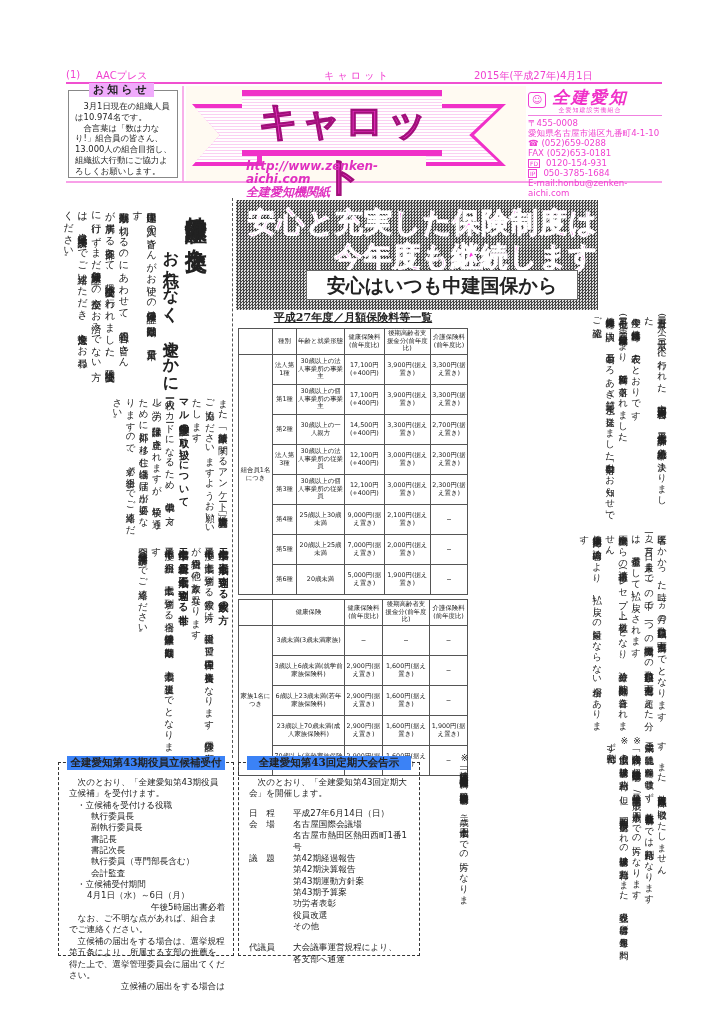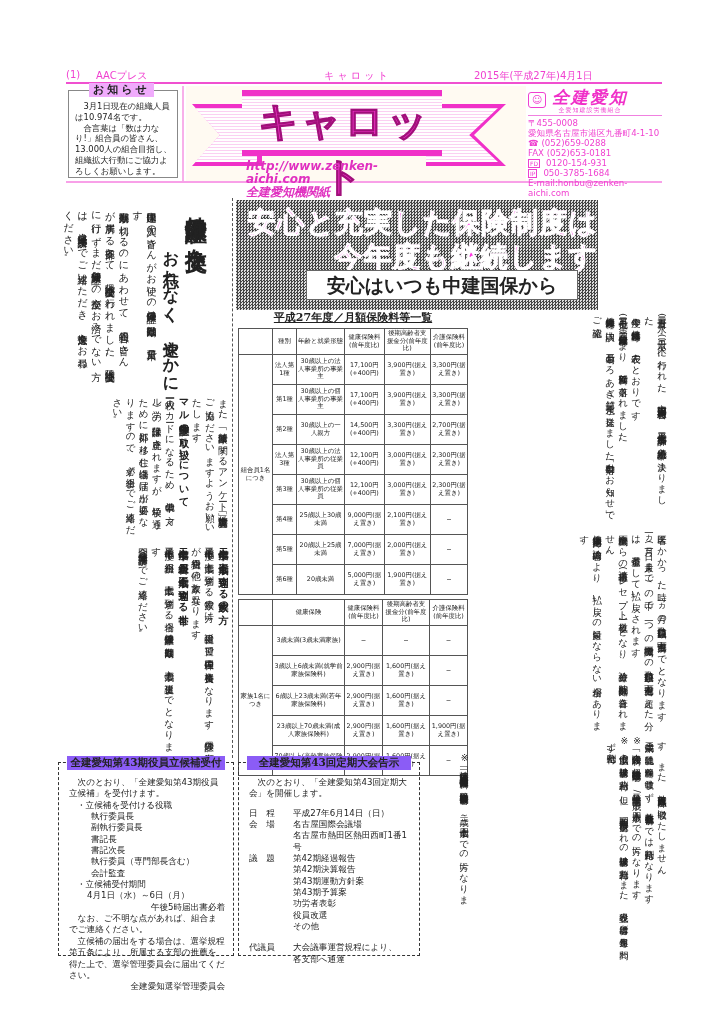--- a/index.html
+++ b/index.html
@@ -38,21 +38,21 @@
 
   .table-wrap { position: absolute; left: 238px; top: 310px; width: 230px; }
   .table-title { font-family: "DejaVu Serif", serif; font-weight: bold; font-size: 11px; text-align: center; margin-bottom: 3px; text-decoration: underline; }
   table { border-collapse: collapse; width: 100%; font-size: 6.4px; }
   td, th { border: 1px solid #555; text-align: center; padding: 1px 1px; line-height: 1.2; font-weight: normal; }
   .t2 { margin-top: 4px; }
   .dash { font-size: 9px; }
   .sub-h { font-family: "DejaVu Serif", serif; font-weight: bold; }
 
   .box { position: absolute; border: 1px dashed #333; font-size: 8.6px; line-height: 1.32; padding: 14px 8px 4px 10px; }
-  .box-title { position: absolute; top: -7px; left: 8px; right: 8px; text-align: center; font-family: "DejaVu Serif", serif; font-weight: bold; font-size: 10.5px; background: #8b5cf6; }
+  .box-title { position: absolute; top: -7px; left: 8px; right: 8px; text-align: center; font-family: "DejaVu Serif", serif; font-weight: bold; font-size: 10.5px; background: #3b82f6; }
   .box .indent { text-indent: 1em; }
   .kv { display: grid; grid-template-columns: 44px 1fr; }
 </style>
 </head>
 <body>
 
 <div class="topstrip">
   <span style="left:0">(1)</span>
   <span style="left:30px">AACプレス</span>
   <span style="left:258px">キ ャ ロ ッ ト</span>
@@ -269,21 +269,21 @@
     <div>書記長</div>
     <div>書記次長</div>
     <div>執行委員（専門部長含む）</div>
     <div>会計監査</div>
   </div>
   <p style="padding-left:8px">・立候補受付期間</p>
   <p style="padding-left:18px">4月1日（水）～6日（月）</p>
   <p style="text-align:right">午後5時届出書必着</p>
   <p class="indent">なお、ご不明な点があれば、組合までご連絡ください。</p>
   <p class="indent">立候補の届出をする場合は、選挙規程第五条により、所属する支部の推薦を得た上で、選挙管理委員会に届出てください。</p>
-  <p style="text-align:right">全建愛知選挙管理委員会</p>
+  <p style="text-align:right">立候補の届出をする場合は</p>
 </div>
 
 <div class="box" style="left:238px;top:762px;width:182px;height:194px;">
   <div class="box-title">全建愛知第43回定期大会告示</div>
   <p class="indent">次のとおり、「全建愛知第43回定期大会」を開催します。</p>
   <div style="height:8px"></div>
   <div class="kv">
     <span>日　程</span>
       <span>平成27年6月14日（日）</span>
     <span>会　場</span>

